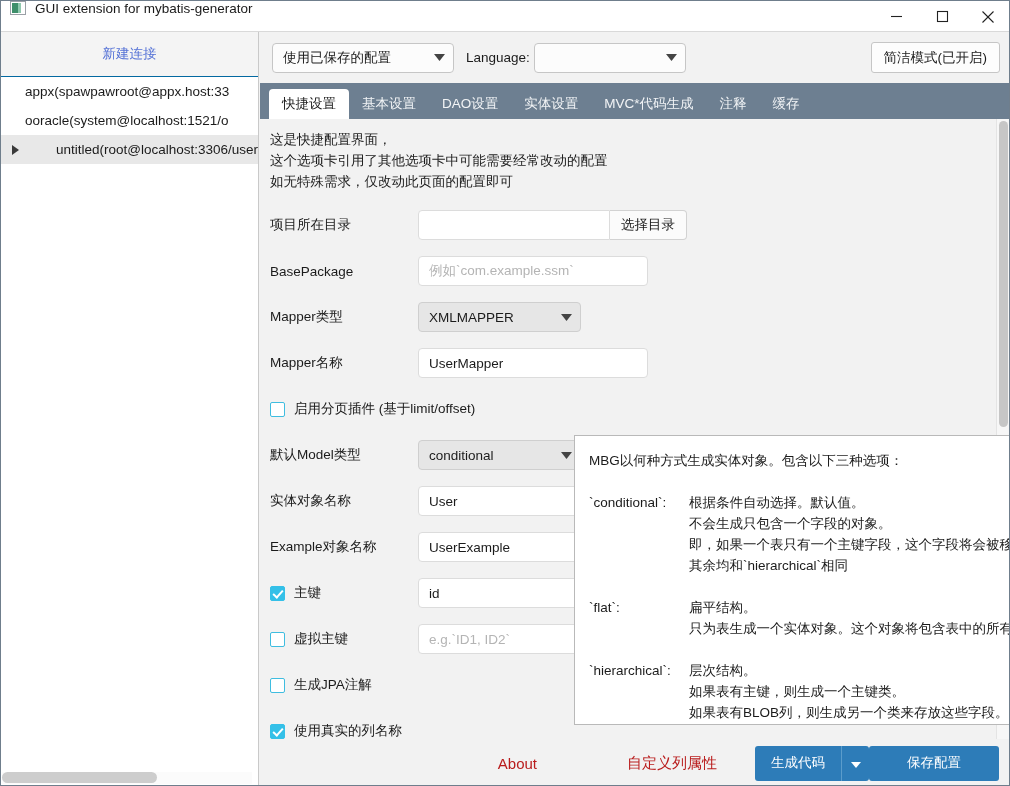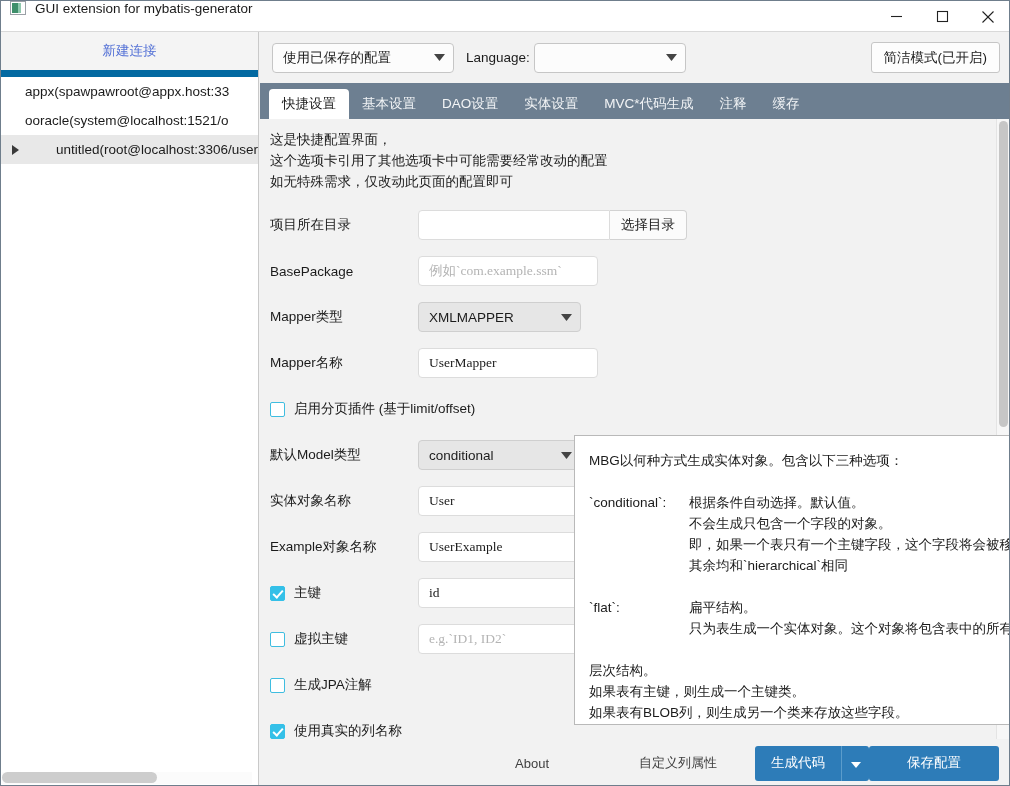--- a/index.html
+++ b/index.html
@@ -81,21 +81,21 @@
     background: #f4f4f4;
     box-sizing: border-box;
     border-right: 1px solid #c9c9c9;
   }
   .sidebar-head {
     height: 45px;
     display: flex;
     align-items: center;
     justify-content: center;
     background: #f4f4f4;
-    border-bottom: 7px solid #0369a1;
+    border-bottom: 1px solid #0369a1;
     box-sizing: border-box;
   }
   .newconn-link {
     color: #5572d6;
     font-size: 13.5px;
   }
   .tree {
     position: absolute;
     left: 0; top: 45px;
     right: 0;
@@ -260,21 +260,21 @@
     border-radius: 4px;
     background: #ffffff;
     box-sizing: border-box;
     display: flex;
     align-items: center;
     padding: 0 10px;
     font-size: 13.5px;
     color: #1b1b1b;
   }
   .text-input.ph { color: #b4b4b4; }
-  .w192 { width: 180px; font-family: Liberation Serif, serif; }
+  .w192 { width: 230px; }
   .dir-input { width: 192px; border-radius: 4px 0 0 4px; }
   .dir-btn {
     height: 30px;
     padding: 0 11px;
     display: flex;
     align-items: center;
     border: 1px solid #d2d2d2;
     border-left: none;
     border-radius: 0 4px 4px 0;
     background: #fbfbfb;
@@ -381,22 +381,22 @@
     position: relative;
     height: 48px;
     background: #f2f2f2;
     display: flex;
     align-items: center;
     justify-content: flex-end;
     padding-right: 11px;
     box-sizing: border-box;
   }
   .link-btn {
-    color: #404040;
-    font-size: 13px;
+    color: #b91c1c;
+    font-size: 15px;
     margin-right: 38px;
     white-space: nowrap;
   }
   .link-btn.about { margin-right: 90px; }
   .primary-btn {
     height: 35px;
     background: #2d7cb8;
     color: #ffffff;
     font-size: 13.5px;
     display: flex;
@@ -687,20 +687,21 @@
 
     <div class="tt-block">
       <div class="tt-key">`flat`:</div>
       <div class="tt-lines">
         <div>扁平结构。</div>
         <div>只为表生成一个实体对象。这个对象将包含表中的所有</div>
       </div>
     </div>
 
     <div class="tt-block">
+      <div class="tt-key">`hierarchical`:</div>
       <div class="tt-lines">
         <div>层次结构。</div>
         <div>如果表有主键，则生成一个主键类。</div>
         <div>如果表有BLOB列，则生成另一个类来存放这些字段。</div>
         <div>再生成一个类来存放表的其他字段</div>
       </div>
     </div>
   </div>
 
 </div>

